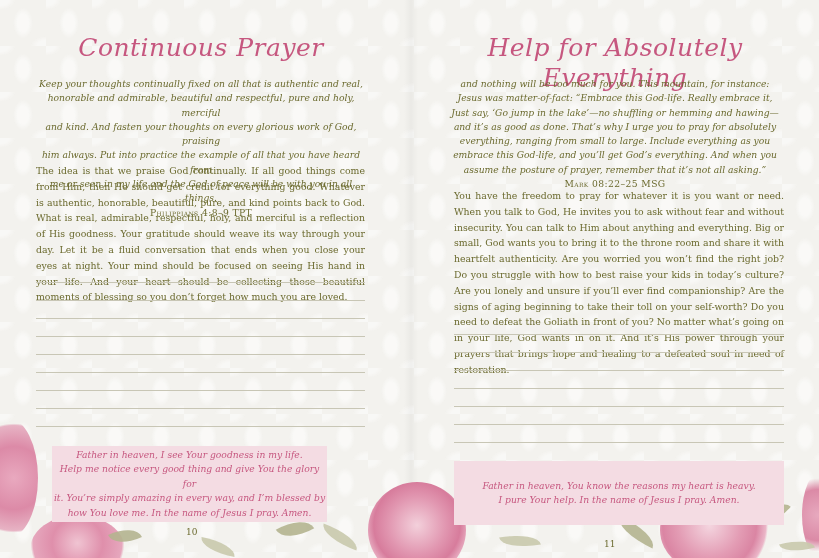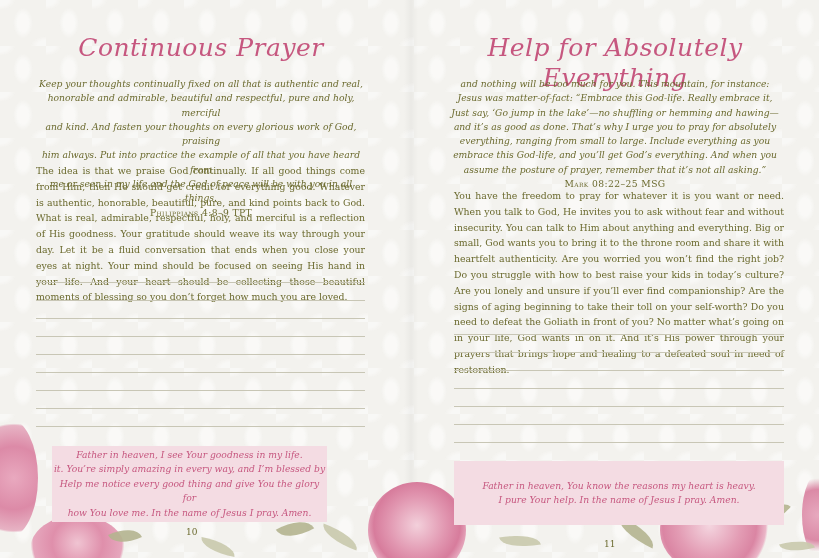--- a/index.html
+++ b/index.html
@@ -107,22 +107,22 @@
     <div class="line"></div>
     <div class="line"></div>
     <div class="line"></div>
     <div class="line"></div>
     <div class="line"></div>
     <div class="line"></div>
   </div>
 
   <div class="prayer-box" style="left:36px;top:446px;width:275px;height:76px;margin-left:16px;">
     <span>Father in heaven, I see Your goodness in my life.</span>
+    <span>Help me notice every good thing and give You the glory for</span>
     <span>it. You’re simply amazing in every way, and I’m blessed by</span>
-    <span>Help me notice every good thing and give You the glory for</span>
     <span>how You love me. In the name of Jesus I pray. Amen.</span>
   </div>
 
   <div class="page-num" style="left:186px;top:527px;">10</div>
 </div>
 
 <div class="page right">
   <div class="title" style="left:30px;top:33px;width:350px;">Help for Absolutely Everything</div>
 
   <div class="verse" style="left:40px;top:77px;width:330px;">

